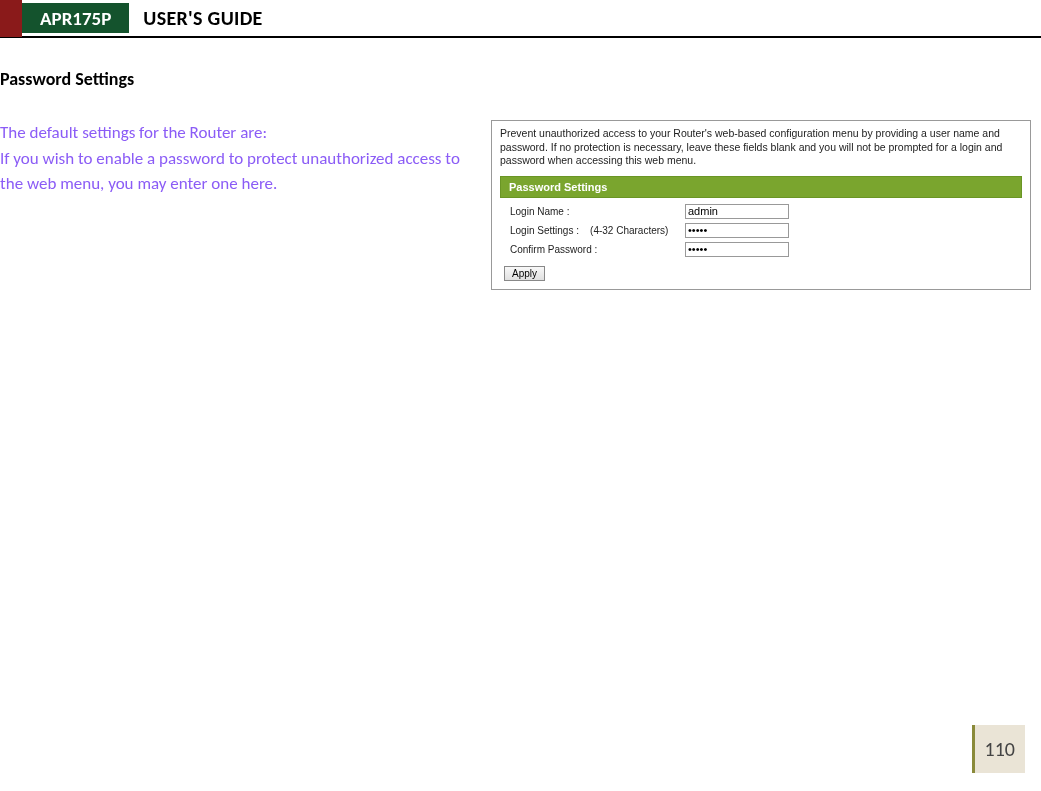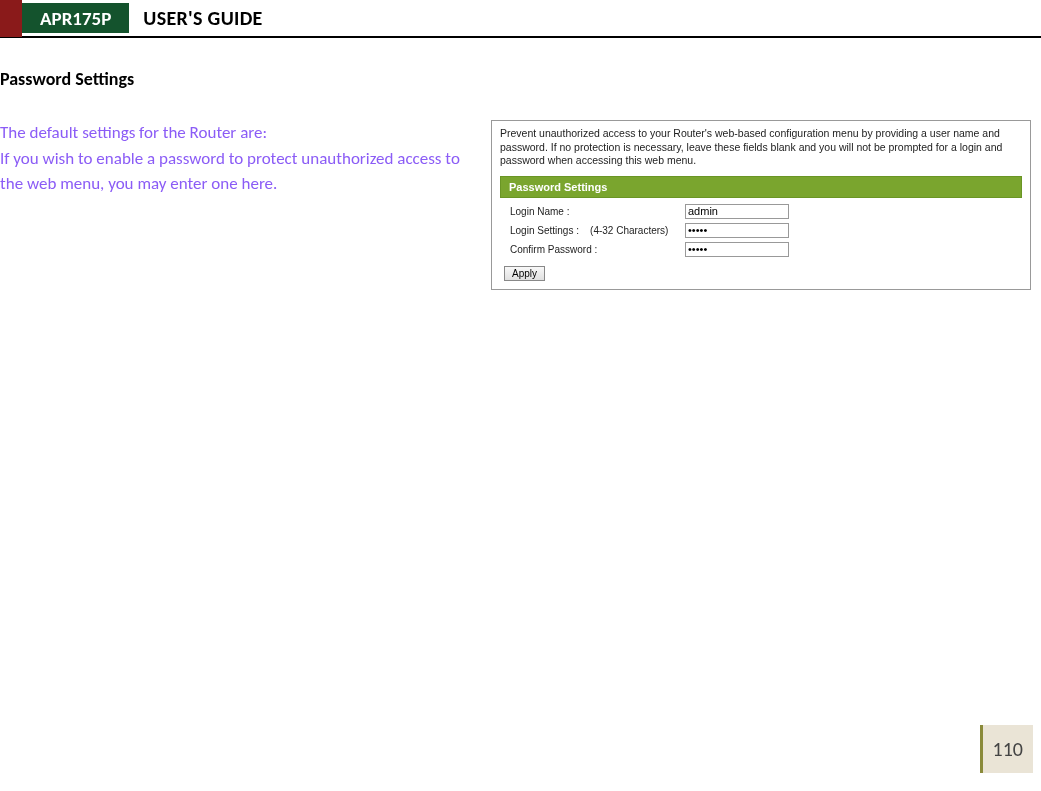--- a/index.html
+++ b/index.html
@@ -112,21 +112,21 @@
       border: 1px solid #888;
       background: linear-gradient(#f8f8f8, #e0e0e0);
       font-size: 10px;
       padding: 1px 7px;
       margin-top: 5px;
       margin-left: 4px;
       cursor: pointer;
     }
     .page-number-box {
       position: absolute;
-      right: 8px;
+      right: 16px;
       bottom: 18px;
       background: #eae4d6;
       border-left: 3px solid #8a8a3a;
       padding: 12px 10px;
       font-size: 20px;
       color: #444;
     }
   </style>
 </head>
 <body>

